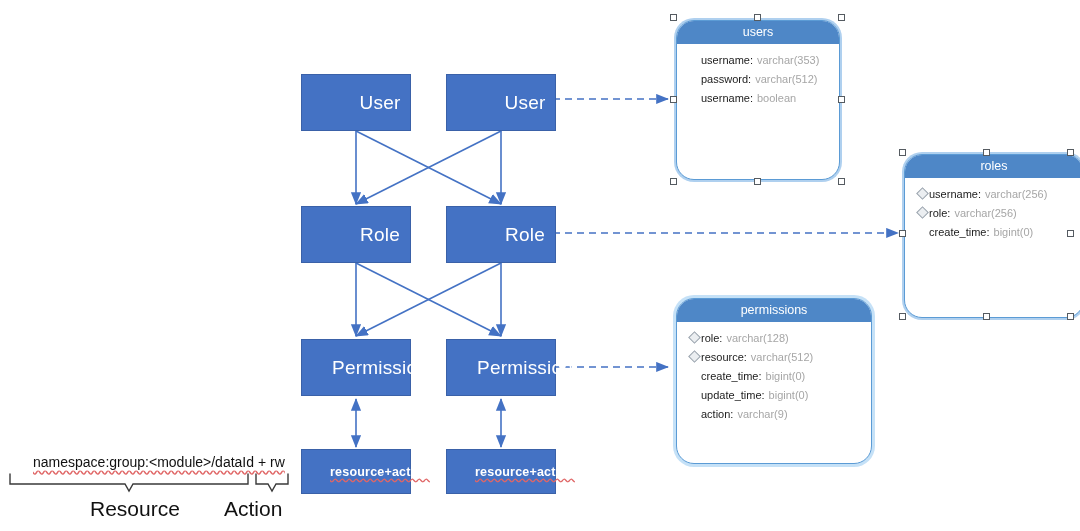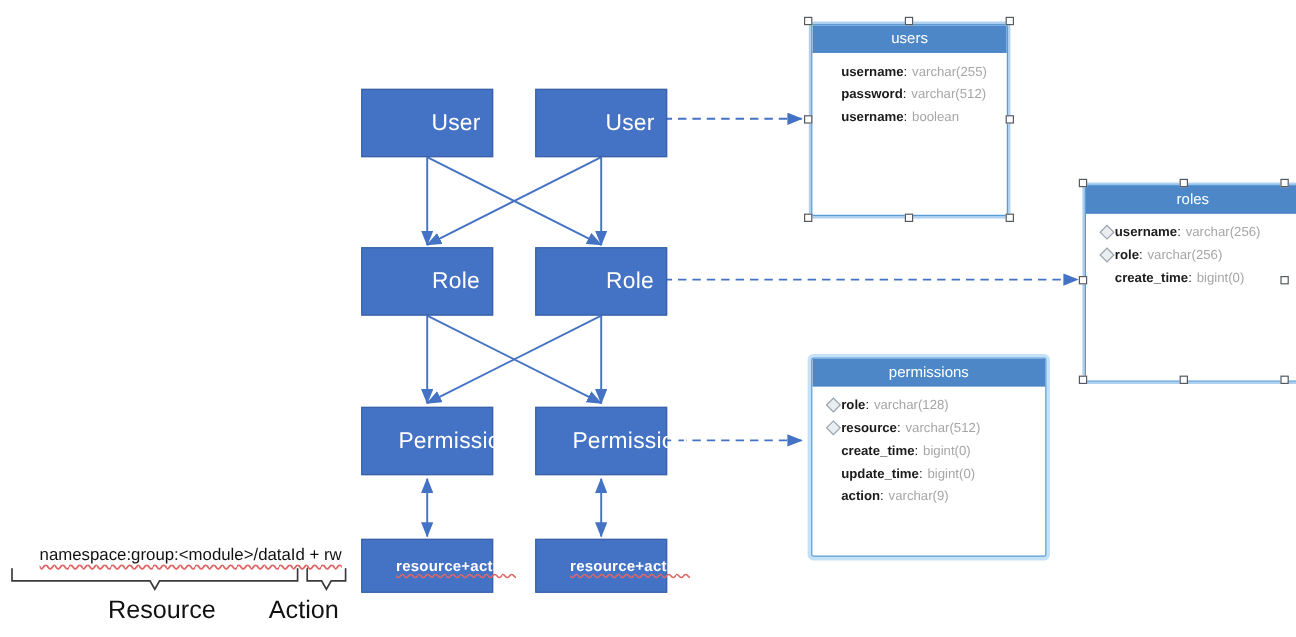--- a/index.html
+++ b/index.html
@@ -49,21 +49,21 @@
     text-decoration-style: wavy;
     text-underline-offset: 2px;
   }
 
   
   .db-table {
     position: absolute;
     box-sizing: border-box;
     background: #ffffff;
     border: 1.5px solid #5B9BD5;
-    border-radius: 2px;
+    border-radius: 18px;
     overflow: hidden;
   }
   .db-table .tbl-header {
     background: #4E87C7;
     color: #ffffff;
     text-align: center;
     font-size: 12.5px;
     line-height: 22px;
     height: 22px;
     border-bottom: 1px solid #4E87C7;
@@ -87,21 +87,21 @@
     justify-content: center;
   }
   .key-diamond {
     width: 7px;
     height: 7px;
     border: 1px solid #9aa3ad;
     background: #ebeef1;
     transform: rotate(45deg);
     display: block;
   }
-  .fld-name { font-weight: bold; color: #1b1b1b; }
+  .fld-name { font-weight: normal; color: #1b1b1b; }
   .fld-colon { color: #1b1b1b; }
   .fld-type { color: #a6a6a6; padding-left: 4px; }
 
   
   .db-table.selected {
     box-shadow: 0 0 0 2px rgba(110,170,225,0.55);
   }
   .db-table.highlight {
     box-shadow: 0 0 0 3px rgba(150,200,240,0.55);
   }
@@ -224,21 +224,21 @@
     <span class="flow-label">resource+action</span>
   </div>
 
   <div class="db-table selected" style="left:676px; top:20px; width:164px; height:160px;">
     <div class="tbl-header">users</div>
     <div class="tbl-body">
       <div class="db-field">
         <span class="key-slot"></span>
         <span class="fld-name">username</span>
           <span class="fld-colon">:</span>
-        <span class="fld-type">varchar(255)</span>
+        <span class="fld-type">varchar(353)</span>
       </div>
       <div class="db-field">
         <span class="key-slot"></span>
         <span class="fld-name">password</span>
           <span class="fld-colon">:</span>
         <span class="fld-type">varchar(512)</span>
       </div>
       <div class="db-field">
         <span class="key-slot"></span>
         <span class="fld-name">username</span>

